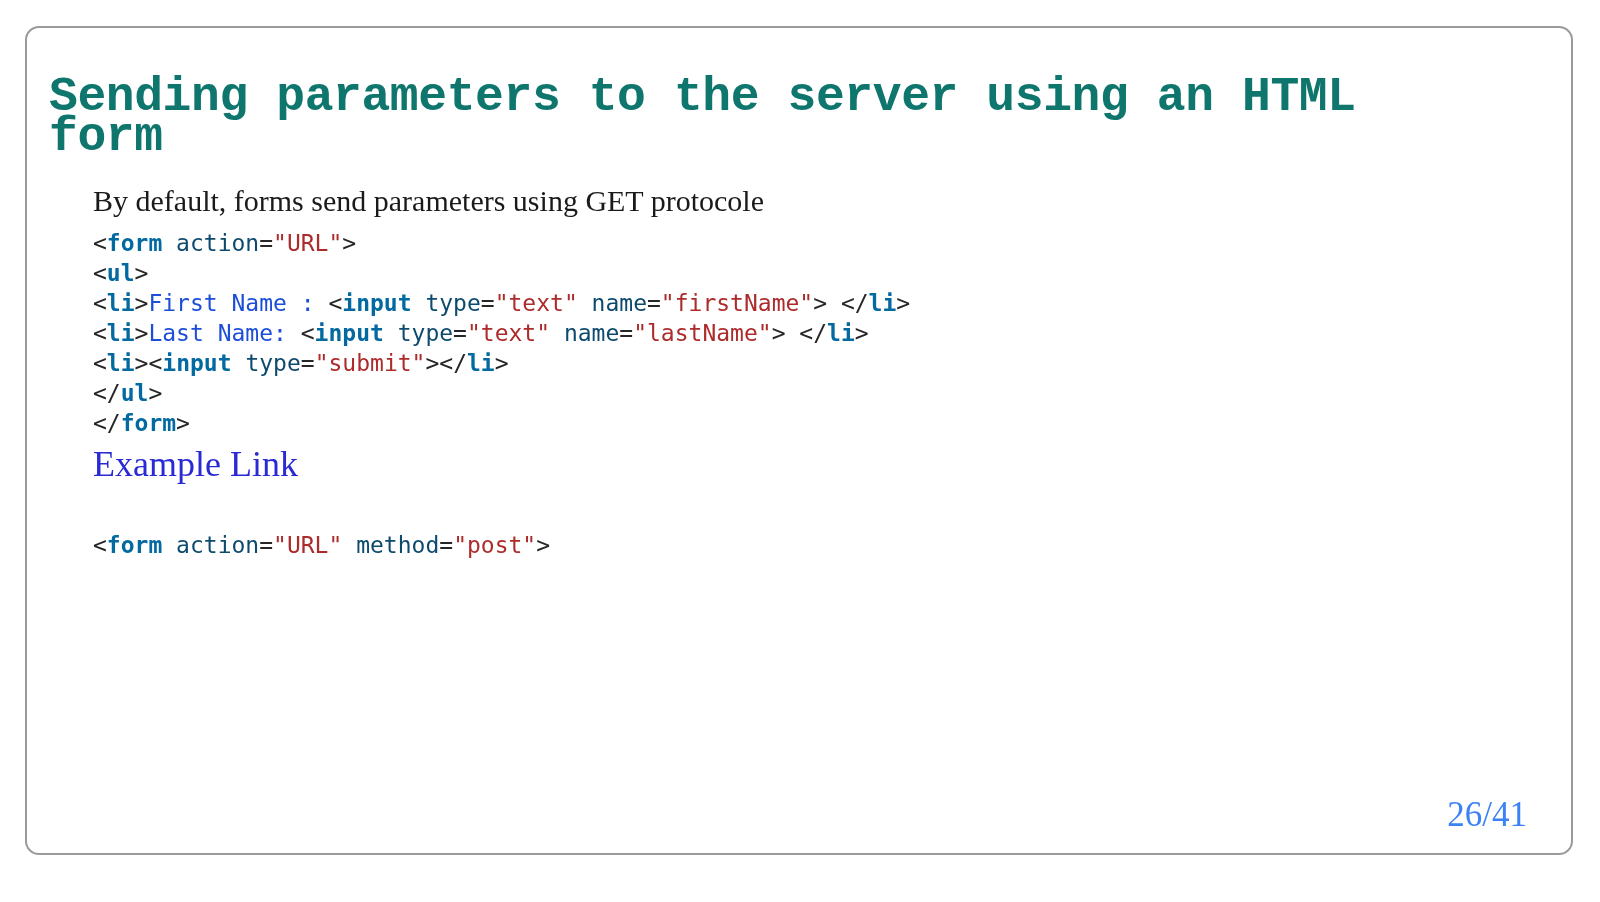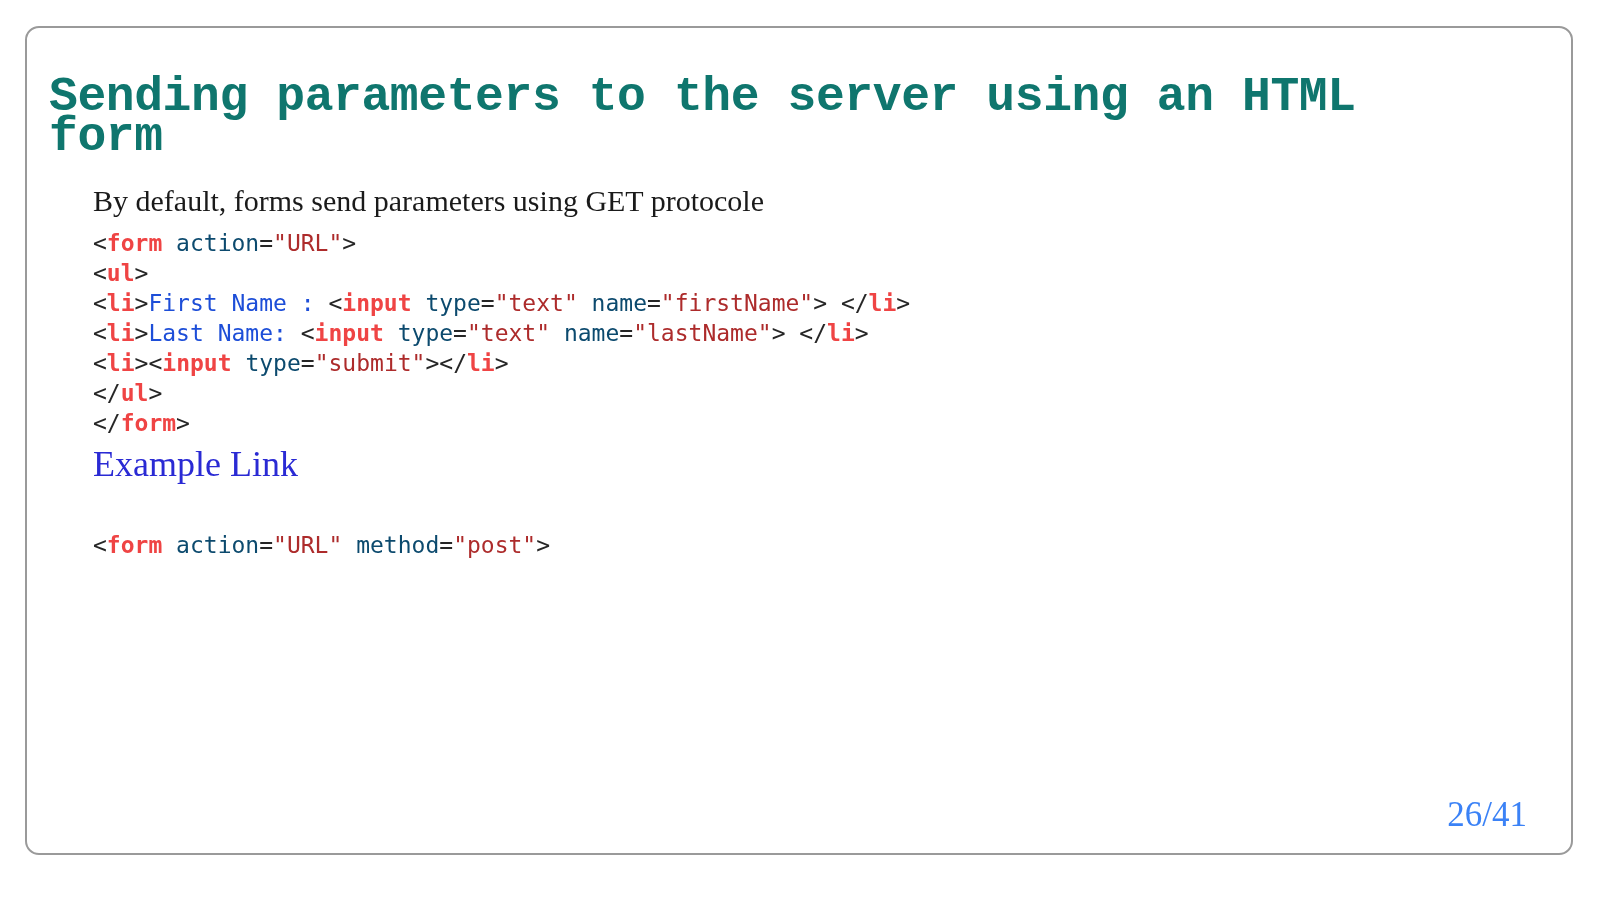--- a/index.html
+++ b/index.html
@@ -66,21 +66,21 @@
   .code-line {
     white-space: pre;
     font-family: "DejaVu Sans Mono", "Liberation Mono", monospace;
     font-size: 23px;
     line-height: 30px;
     height: 30px;
   }
 
   
   .tok-punc { color: #262626; }
-  .tok-tag  { color: #ef4444; font-weight: bold; }
+  .tok-tag  { color: #0369a1; font-weight: bold; }
   .tok-attr { color: #0c4a6e; }
   .tok-str  { color: #ad2b2b; }
   .tok-text { color: #1d4ed8; }
   .tok-eq   { color: #262626; }
 
   #example-link {
     display: inline-block;
     font-family: "Liberation Serif", "DejaVu Serif", serif;
     font-size: 36px;
     color: #2a2ad4;

